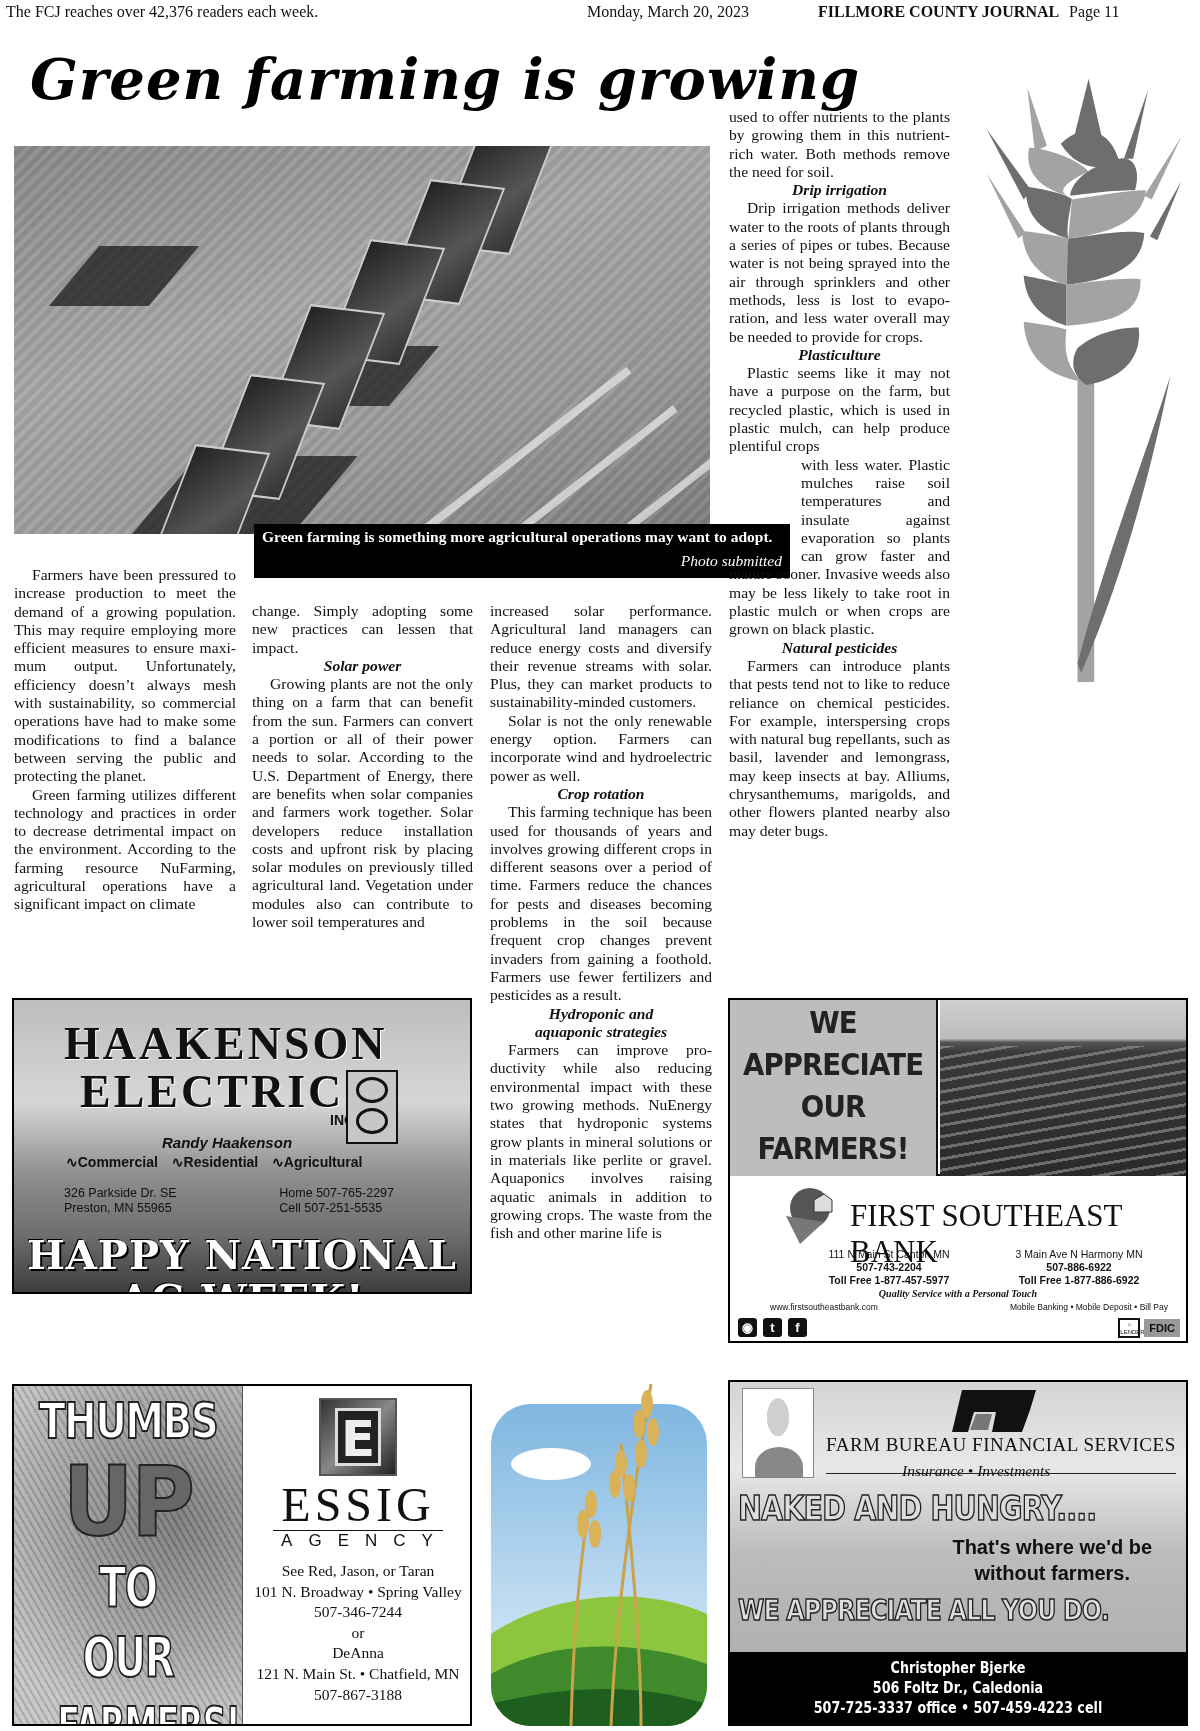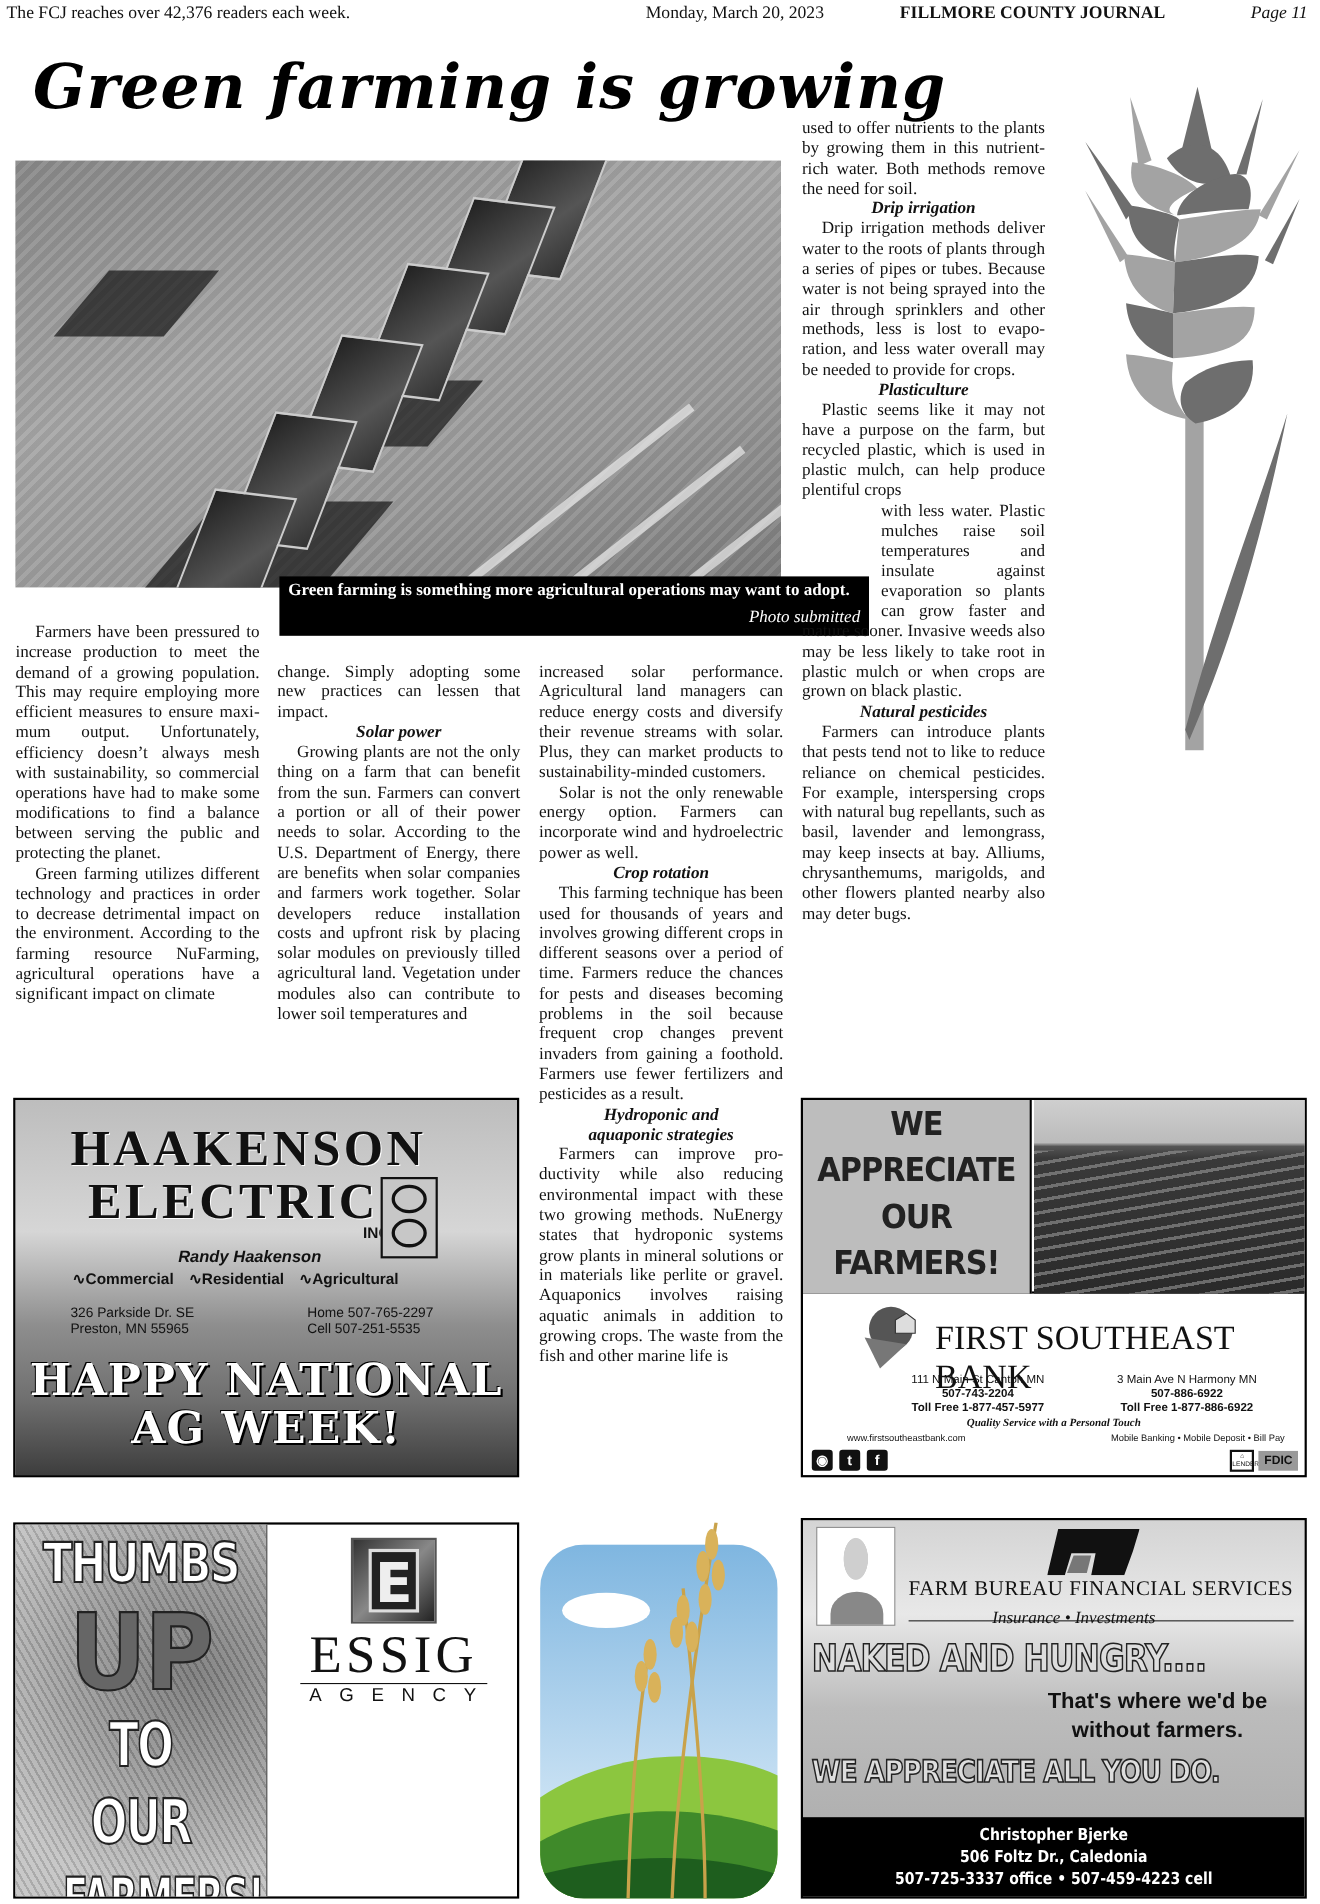--- a/index.html
+++ b/index.html
@@ -4,21 +4,21 @@
   <style>
     * { box-sizing: border-box; margin: 0; padding: 0; }
     html, body { width: 1200px; height: 1731px; background: #fff; overflow: hidden; }
     body { position: relative; font-family: "Liberation Serif", "DejaVu Serif", serif; color: #111; }
 
     .header { position: absolute; top: 0; left: 0; width: 1200px; height: 26px; font-size: 16px; }
     .header span { position: absolute; top: 3px; white-space: nowrap; }
     .h-left { left: 6px; }
     .h-date { left: 587px; text-align: right; }
     .h-paper { left: 818px; font-weight: bold; }
-    .h-page { left: 1137px; font-style: italic; }
+    .h-page { left: 1069px; }
 
     .headline { position: absolute; left: 30px; top: 46px; font-family: "DejaVu Serif", serif; font-size: 56px; font-style: italic; letter-spacing: 1px; color: #000; }
 
     .photo { position: absolute; left: 14px; top: 146px; width: 696px; height: 388px; overflow: hidden;
       background:
         repeating-linear-gradient(135deg, rgba(255,255,255,0.06) 0 4px, rgba(0,0,0,0.06) 4px 9px),
         linear-gradient(160deg, #8a8a8a 0%, #a8a8a8 40%, #9a9a9a 70%, #7d7d7d 100%); }
     .panel { position: absolute; width: 82px; height: 112px; background: linear-gradient(135deg,#222,#555 60%,#333); border: 2px solid #ccc; transform: skewY(-18deg) rotate(24deg); }
     .shadow { position: absolute; width: 100px; height: 60px; background: rgba(20,20,20,0.7); transform: skewX(-40deg); }
     .row-stripe { position: absolute; height: 8px; background: rgba(235,235,235,0.7); transform: rotate(-38deg); transform-origin: left; }
@@ -35,21 +35,21 @@
     .c2 { left: 252px; top: 602px; width: 221px; }
     .c3 { left: 490px; top: 602px; width: 222px; }
     .c4 { left: 729px; top: 108px; width: 221px; }
     .c4 .wrap-float { float: left; width: 72px; height: 92px; }
 
     .wheat { position: absolute; left: 968px; top: 40px; width: 232px; height: 950px; }
 
     .ad { position: absolute; border: 2px solid #000; overflow: hidden; }
 
     
-    .ad-haak { left: 12px; top: 998px; width: 460px; height: 345px; background: linear-gradient(180deg,#bdbdbd 0%,#d6d6d6 35%,#8e8e8e 60%,#6f6f6f 80%,#3d3d3d 100%); font-family: "Liberation Sans", sans-serif; }
+    .ad-haak { left: 12px; top: 998px; width: 460px; height: 296px; background: linear-gradient(180deg,#bdbdbd 0%,#d6d6d6 35%,#8e8e8e 60%,#6f6f6f 80%,#3d3d3d 100%); font-family: "Liberation Sans", sans-serif; }
     .haak-title { position: absolute; left: 50px; top: 20px; font-family: "Liberation Serif", serif; font-weight: bold; font-size: 46px; line-height: 48px; letter-spacing: 3px; color: #111; text-shadow: 1px 1px 0 #fff; }
     .haak-title .l2 { padding-left: 16px; display: block; }
     .haak-inc { position: absolute; left: 316px; top: 112px; font-weight: bold; font-size: 14px; }
     .outlet { position: absolute; left: 332px; top: 70px; width: 52px; height: 74px; border: 2px solid #111; background: #c7c7c7; }
     .outlet .plug { width: 32px; height: 26px; border: 3px solid #111; border-radius: 50%; margin: 5px auto 0; position: relative; }
     .haak-owner { position: absolute; left: 148px; top: 134px; font-weight: bold; font-style: italic; font-size: 15px; }
     .haak-services { position: absolute; left: 52px; top: 154px; font-weight: bold; font-size: 14px; word-spacing: 2px; }
     .haak-services span { margin-right: 8px; }
     .haak-addr { position: absolute; left: 50px; top: 186px; font-size: 12.5px; line-height: 15px; }
     .haak-phone { position: absolute; right: 76px; top: 186px; font-size: 12.5px; line-height: 15px; }
@@ -277,20 +277,29 @@
       <span class="t4">FARMERS!</span>
     </div>
   </div>
   <div class="essig">
     <div class="essig-logo">
         <span>E</span>
       </div>
     <div class="essig-name">ESSIG</div>
     <div class="essig-rule"></div>
     <div class="essig-agency">AGENCY</div>
+    <div class="essig-lines">
+      <div>See Red, Jason, or Taran</div>
+      <div>101 N. Broadway • Spring Valley</div>
+      <div>507-346-7244</div>
+      <div>or</div>
+      <div>DeAnna</div>
+      <div>121 N. Main St. • Chatfield, MN</div>
+      <div>507-867-3188</div>
+    </div>
   </div>
 </div>
 
 <svg class="ad-wheat" viewBox="0 0 216 342">
   <defs>
     <clipPath id="rr">
         <rect x="0" y="20" width="216" height="322" rx="40"></rect>
       </clipPath>
     <linearGradient id="sky" x1="0" y1="0" x2="0" y2="1">
         <stop offset="0" stop-color="#7fb6e0"></stop>

